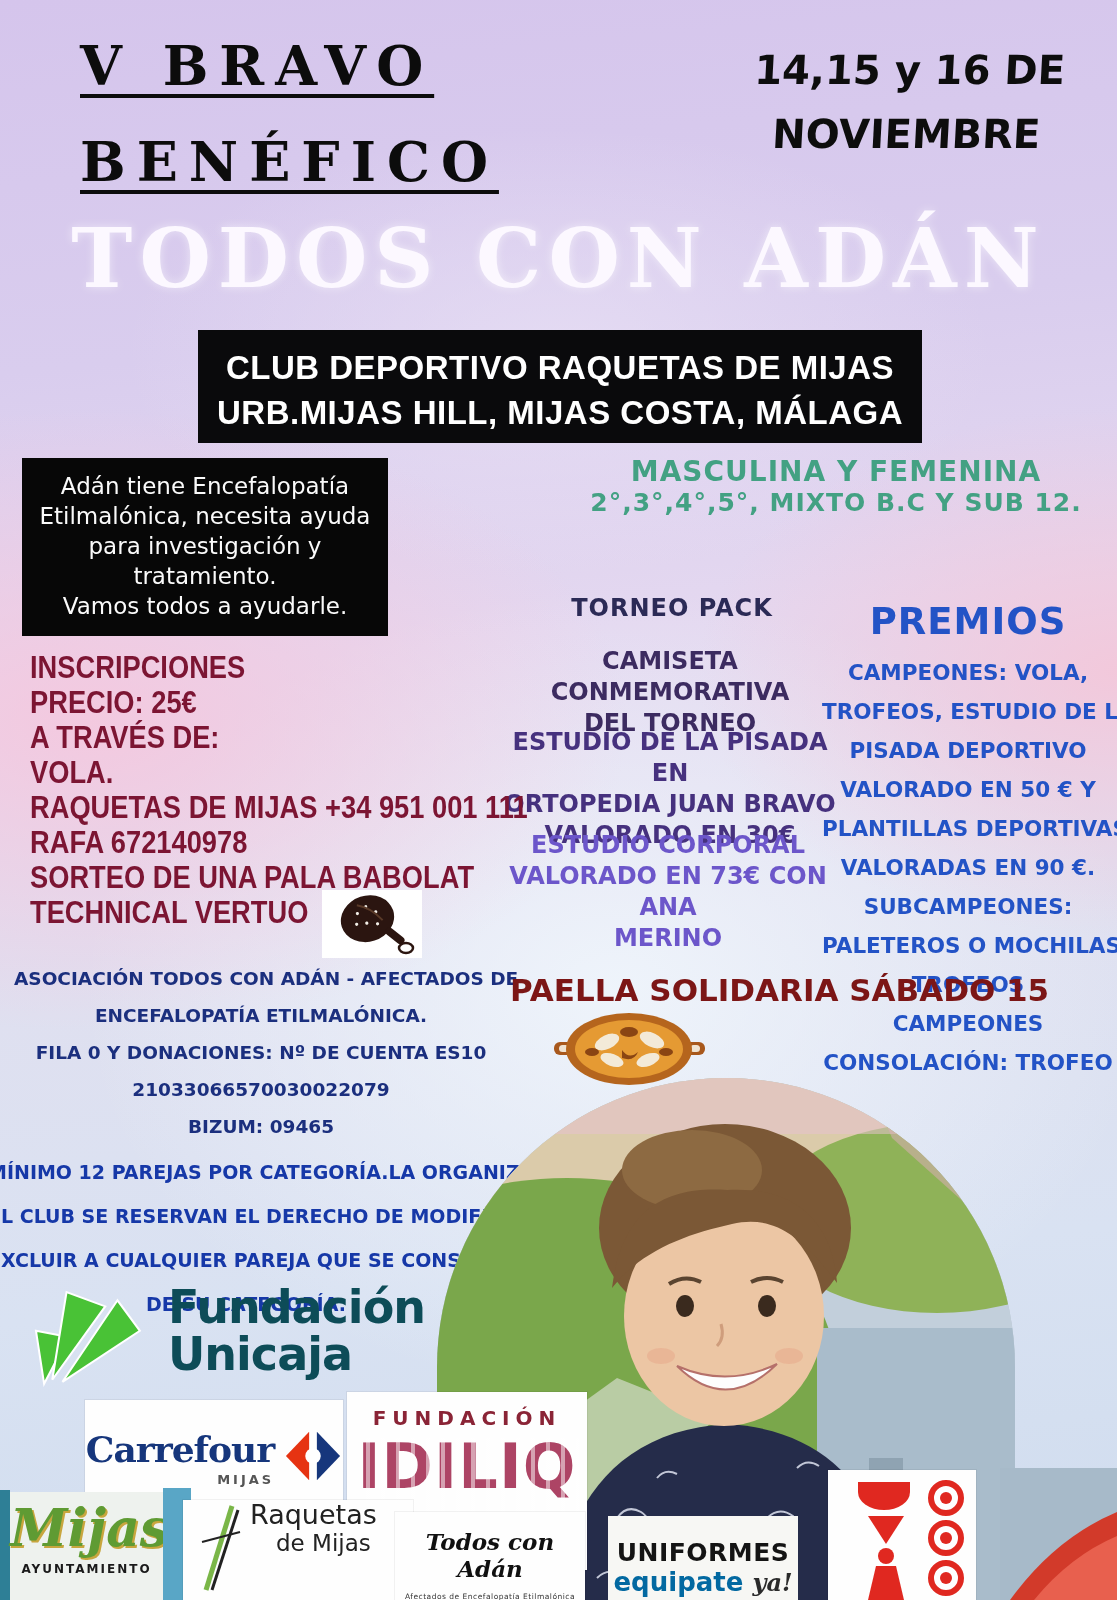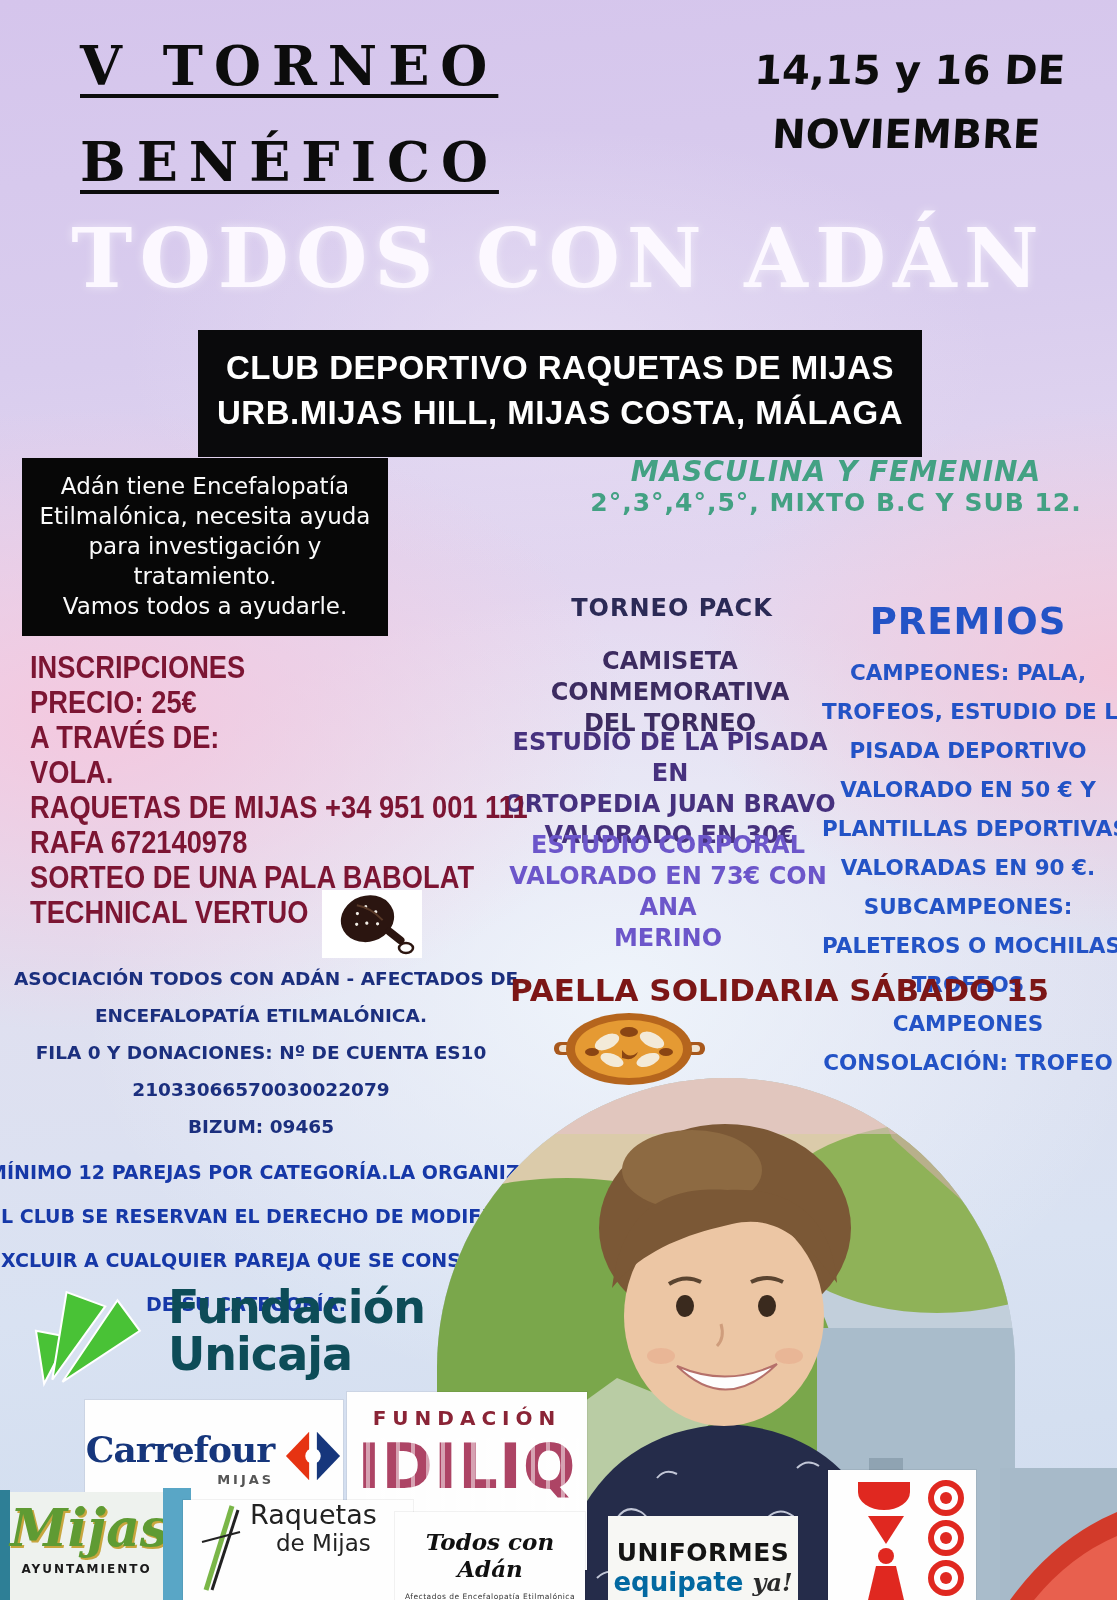--- a/index.html
+++ b/index.html
@@ -13,27 +13,27 @@
       radial-gradient(620px 320px at 50% 22%, rgba(233,225,245,.70), transparent 70%),
       linear-gradient(175deg,#d5c5ec 0%,#d9cdee 22%,#e4d8f0 40%,#dfe0f0 60%,#d9e2f2 78%,#cfdcee 100%);
   }
   .abs{position:absolute;}
   
   .hdr-title{left:80px;top:34px;width:510px;color:#0c0c0c;font-family:"DejaVu Serif",serif;font-weight:900;}
   .hdr-title .t1,.hdr-title .t2{font-size:54px;letter-spacing:11px;text-decoration:underline;text-decoration-thickness:4px;text-underline-offset:9px;white-space:nowrap;}
   .hdr-title .t2{margin-top:32px;}
   .hdr-dates{left:733px;top:38px;width:350px;text-align:center;color:#0d0d0d;font-weight:800;font-size:40px;line-height:64px;transform:skewX(-3deg);white-space:nowrap;}
   .main-title{left:0;top:210px;width:100%;text-align:center;color:#fcf8ff;font-family:"DejaVu Serif",serif;font-weight:bold;font-size:82px;letter-spacing:7px;white-space:nowrap;text-shadow:0 0 10px rgba(255,255,255,.55);}
-  .venue{left:198px;top:330px;width:724px;background:#0a0a0c;color:#fff;text-align:center;padding:15px 0 22px;font-family:"Liberation Sans",sans-serif;font-weight:bold;font-size:33px;line-height:45px;letter-spacing:.5px;}
+  .venue{left:198px;top:330px;width:724px;background:#0a0a0c;color:#fff;text-align:center;padding:15px 0 8px;font-family:"Liberation Sans",sans-serif;font-weight:bold;font-size:33px;line-height:45px;letter-spacing:.5px;}
   
   .about{left:22px;top:458px;width:358px;background:#070707;color:#fafafa;text-align:center;font-size:23px;line-height:30px;padding:13px 4px 15px;}
   
   .categories{left:562px;top:444px;width:548px;text-align:center;color:#43a183;font-weight:bold;}
   .categories .c1{font-size:30px;letter-spacing:3px;}
-  .categories .c2{font-size:28px;margin-top:11px;letter-spacing:1px;font-style:italic;}
+  .categories .c2{font-size:28px;margin-top:11px;letter-spacing:1px;}
   .categories .c3{font-size:25px;letter-spacing:1px;white-space:nowrap;}
   
   .wp{width:344px;text-align:center;font-weight:bold;}
   .wp-h{left:500px;top:594px;font-size:24px;color:#2b2a56;letter-spacing:1px;}
   .wp-1{left:498px;top:646px;font-size:24px;color:#3c2b60;line-height:31px;}
   .wp-2{left:498px;top:727px;font-size:24px;color:#46317e;line-height:31px;}
   .wp-3{left:496px;top:830px;font-size:24px;color:#6c56ca;line-height:31px;}
   
   .premios{left:822px;top:600px;width:292px;text-align:center;color:#2353c6;font-weight:bold;}
   .premios .p-h{font-size:37px;letter-spacing:1px;}
@@ -82,21 +82,21 @@
   .uniformes .un2{font-size:26px;font-weight:bold;color:#0369a1;display:inline-block;}
   .uniformes .un3{font-family:"DejaVu Serif",serif;font-style:italic;font-weight:bold;font-size:24px;color:#2a2a2a;display:inline-block;margin-left:4px;}
   .redlogo{left:828px;top:1470px;width:148px;height:130px;}
 </style>
 </head>
 <body>
 
 <div class="poster">
 
   <div class="abs hdr-title">
-    <div class="t1">V TORNEO</div>
+    <div class="t1">V BRAVO</div>
     <div class="t2">BENÉFICO</div>
   </div>
   <div class="abs hdr-dates">
     <div>14,15 y 16 DE</div>
     <div>NOVIEMBRE</div>
   </div>
 
   <div class="abs main-title">TODOS CON ADÁN</div>
 
   <div class="abs venue">
@@ -129,21 +129,21 @@
   </div>
   <div class="abs wp wp-3">
     <div>ESTUDIO CORPORAL</div>
     <div>VALORADO EN 73€ CON ANA</div>
     <div>MERINO</div>
   </div>
 
   <div class="abs premios">
     <div class="p-h">PREMIOS</div>
     <div class="p-list">
-      <div class="p-l">CAMPEONES: PALA,</div>
+      <div class="p-l">CAMPEONES: VOLA,</div>
       <div class="p-l">TROFEOS, ESTUDIO DE LA</div>
       <div class="p-l">PISADA DEPORTIVO</div>
       <div class="p-l">VALORADO EN 50 € Y</div>
       <div class="p-l">PLANTILLAS DEPORTIVAS</div>
       <div class="p-l">VALORADAS EN 90 €.</div>
       <div class="p-l">SUBCAMPEONES:</div>
       <div class="p-l">PALETEROS O MOCHILAS Y</div>
       <div class="p-l">TROFEOS</div>
       <div class="p-l">CAMPEONES</div>
       <div class="p-l">CONSOLACIÓN: TROFEO</div>

